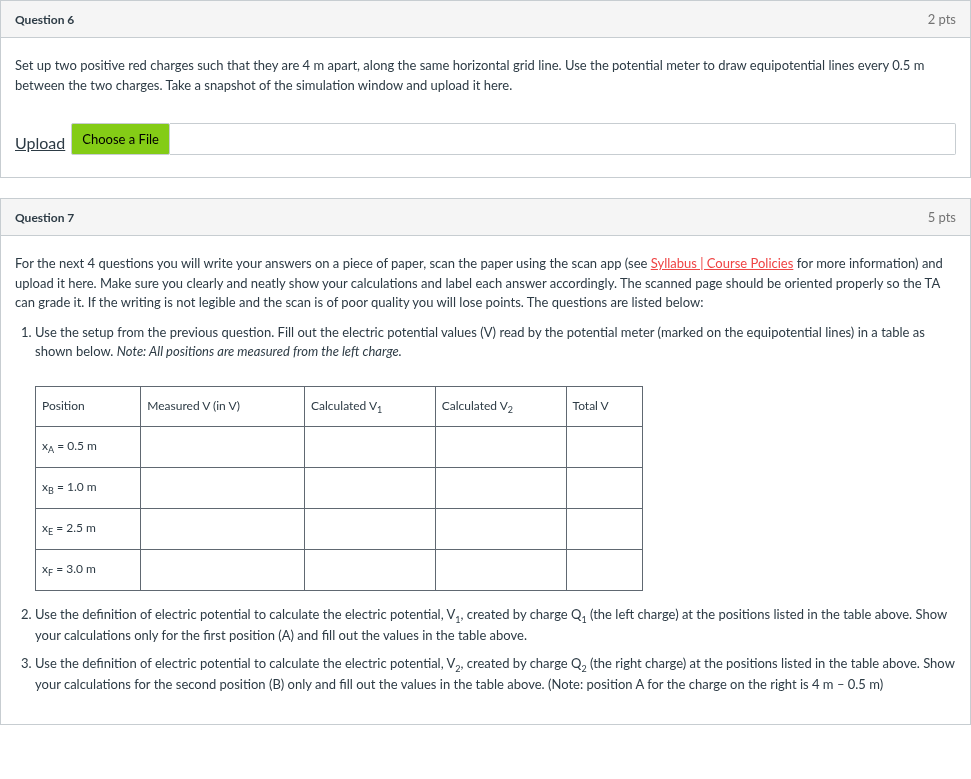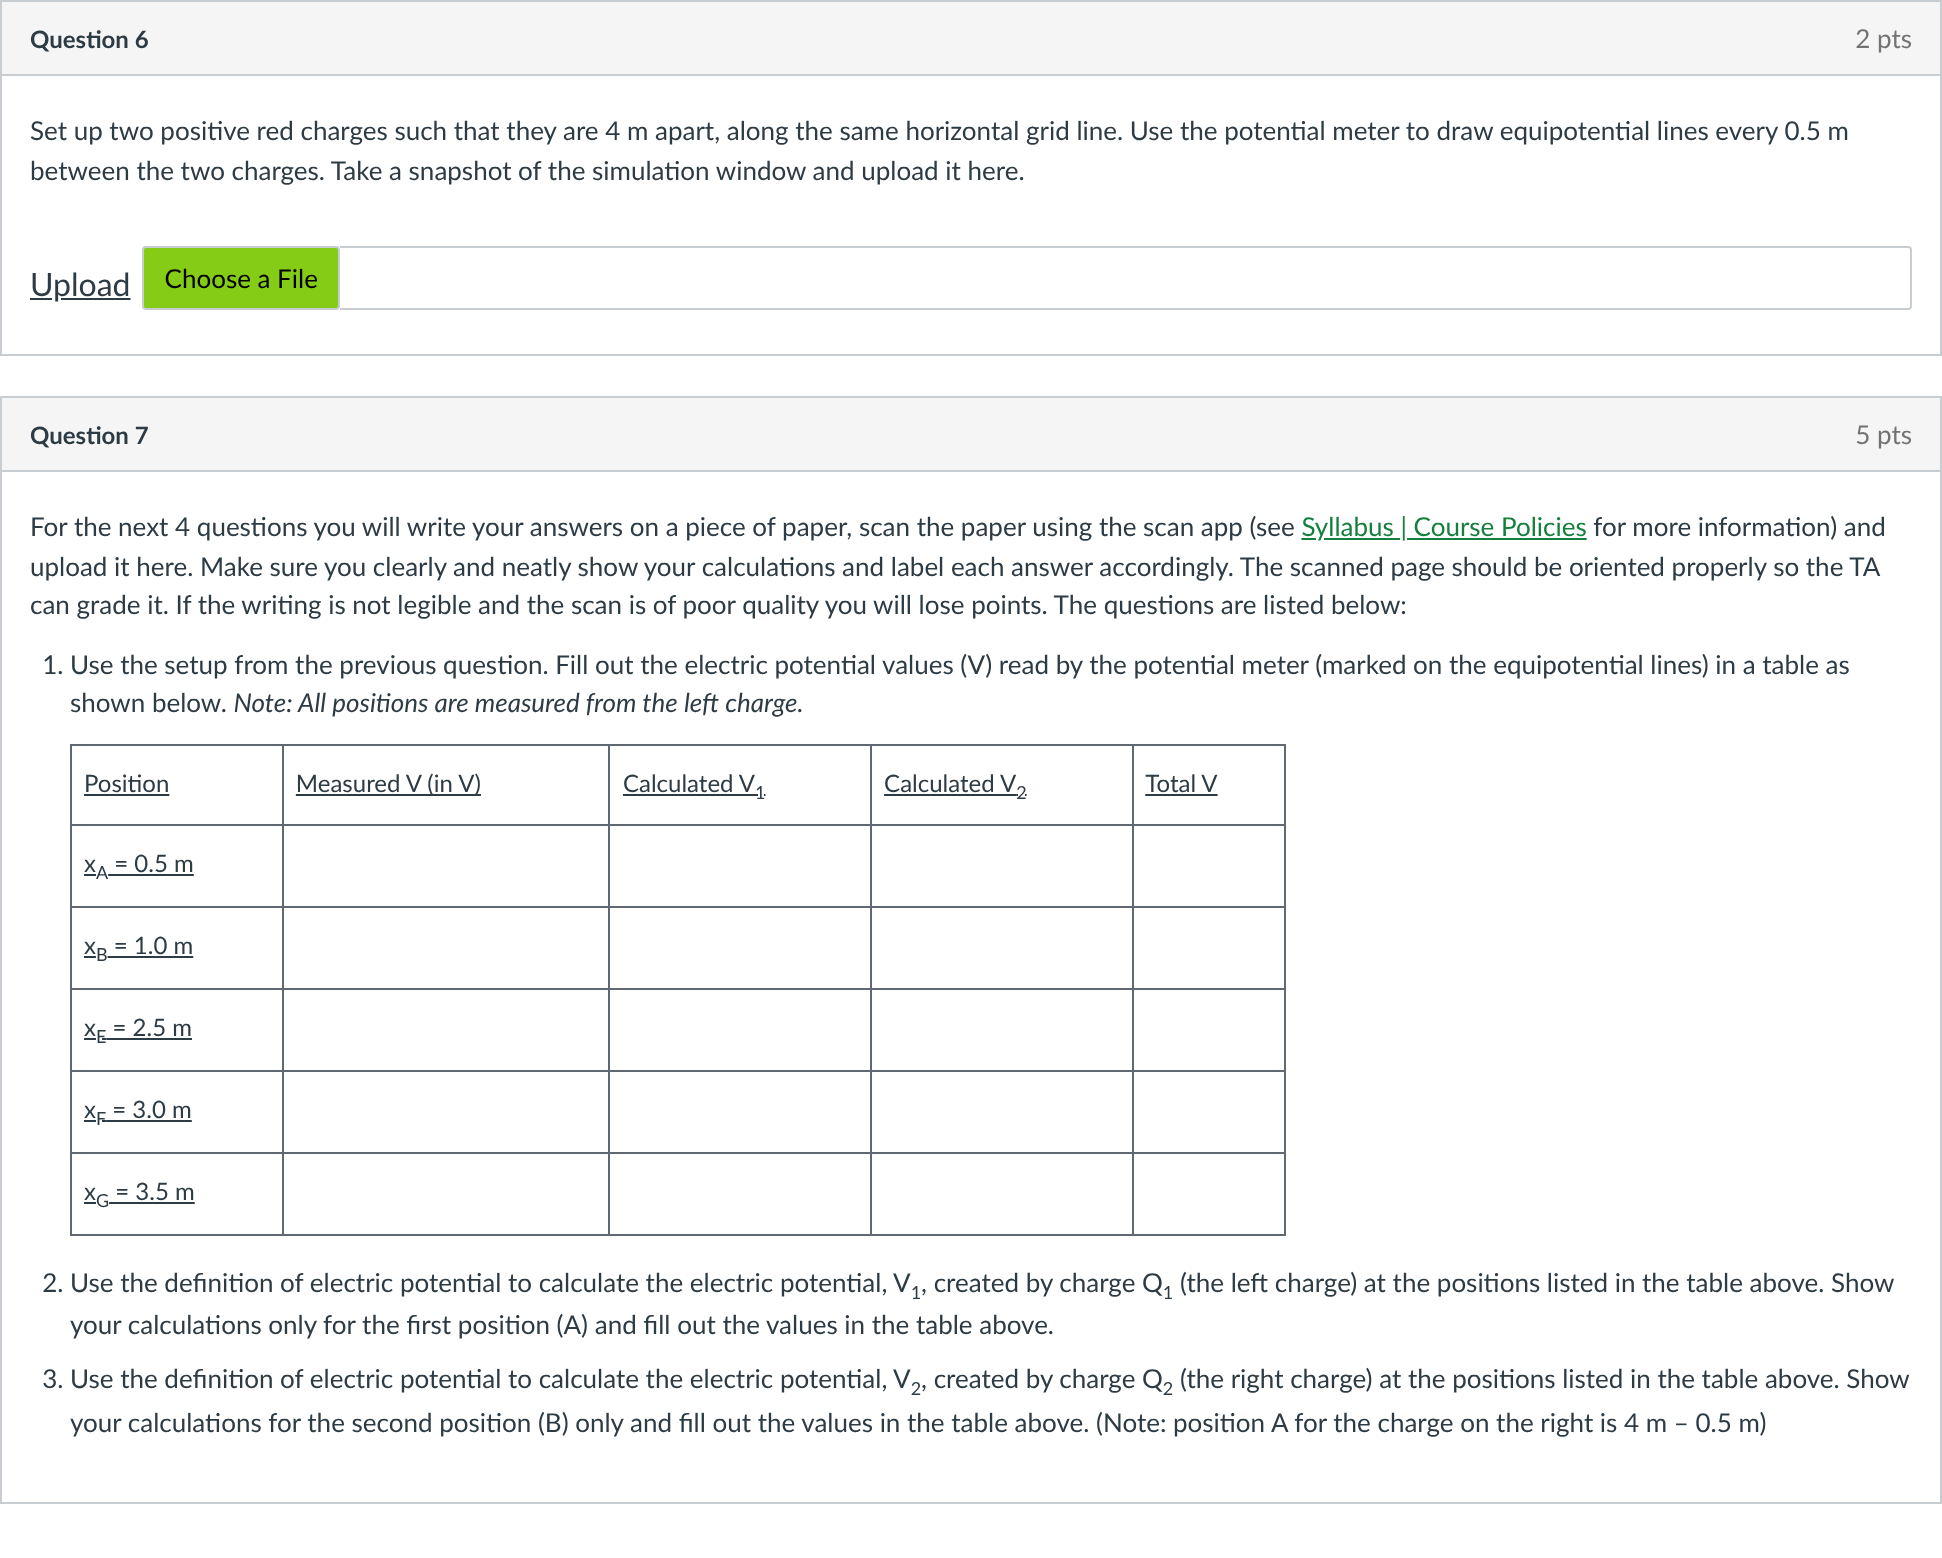--- a/index.html
+++ b/index.html
@@ -59,37 +59,36 @@
   }
   .file-field {
     flex: 1;
     border: 1px solid #c7cdd1;
     border-left: none;
     min-height: 30px;
     margin-left: 0;
     border-radius: 0 2px 2px 0;
   }
   a.policy-link {
-    color: #15803d;
+    color: #ef4444;
     text-decoration: underline;
   }
   ol.qlist {
     padding-left: 20px;
     margin: 10px 0 0 0;
   }
   ol.qlist > li {
     margin-bottom: 8px;
     line-height: 1.5;
   }
   .italic { font-style: italic; }
   table.data-table {
     border-collapse: collapse;
-    margin: 10px 0 14px 0;
+    margin: 24px 0 14px 0;
     width: 66%;
-    text-decoration: underline;
   }
   table.data-table th,
   table.data-table td {
     border: 1px solid #606871;
     padding: 10px 6px;
     text-align: left;
     font-size: 12px;
     font-weight: normal;
     vertical-align: middle;
   }
@@ -160,27 +159,20 @@
                 <td></td>
                 <td></td>
               </tr>
               <tr>
                 <td><span>x</span><span class="sub">F</span><span> = 3.0 m</span></td>
                 <td></td>
                 <td></td>
                 <td></td>
                 <td></td>
               </tr>
-              <tr>
-                <td><span>x</span><span class="sub">G</span><span> = 3.5 m</span></td>
-                <td></td>
-                <td></td>
-                <td></td>
-                <td></td>
-              </tr>
             </tbody>
         </table>
       </li>
 
       <li>
         <span>Use the definition of electric potential to calculate the electric potential, V</span><span class="sub">1</span><span>, created by charge Q</span><span class="sub">1</span><span> (the left charge) at the positions listed in the table above. Show your calculations only for the first position (A) and fill out the values in the table above.</span>
       </li>
 
       <li>
         <span>Use the definition of electric potential to calculate the electric potential, V</span><span class="sub">2</span><span>, created by charge Q</span><span class="sub">2</span><span> (the right charge) at the positions listed in the table above. Show your calculations for the second position (B) only and fill out the values in the table above. (Note: position A for the charge on the right is 4 m – 0.5 m)</span>

